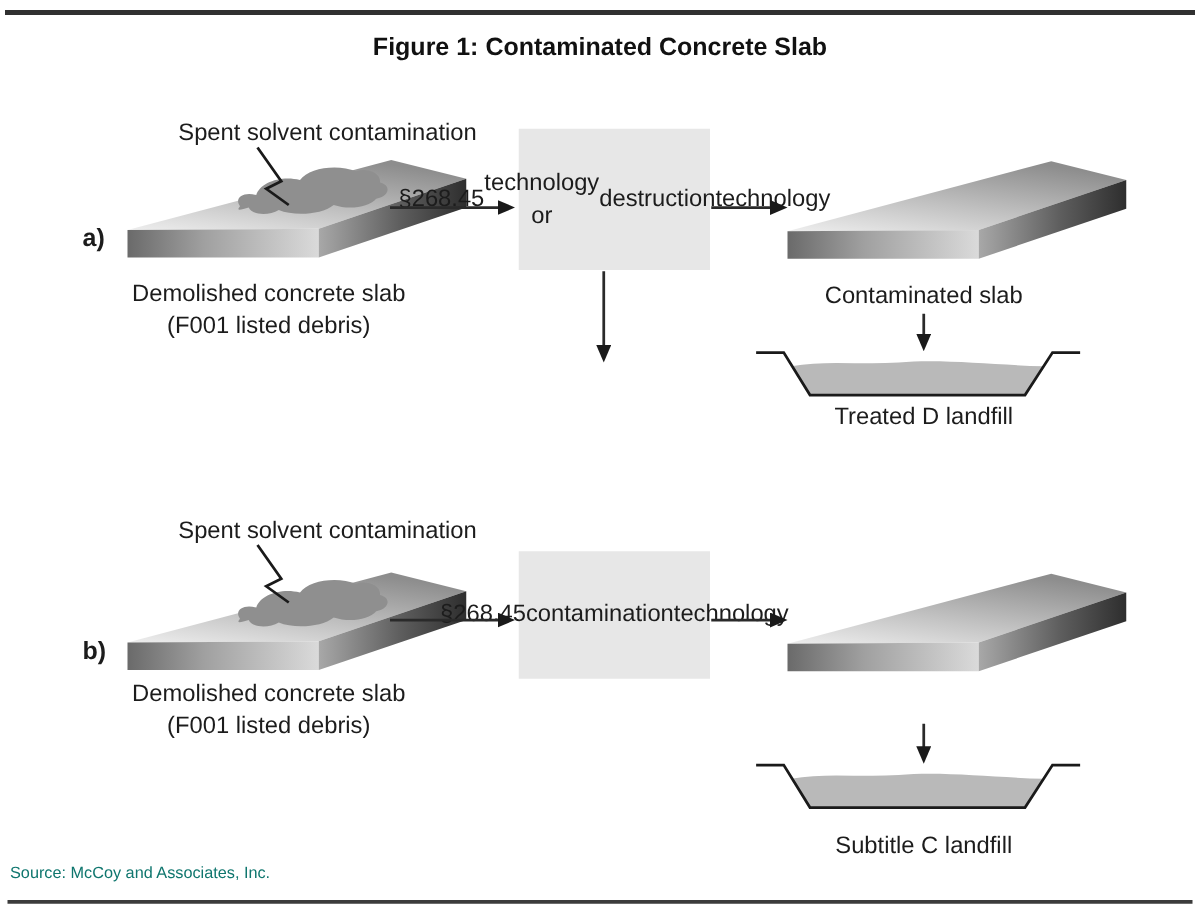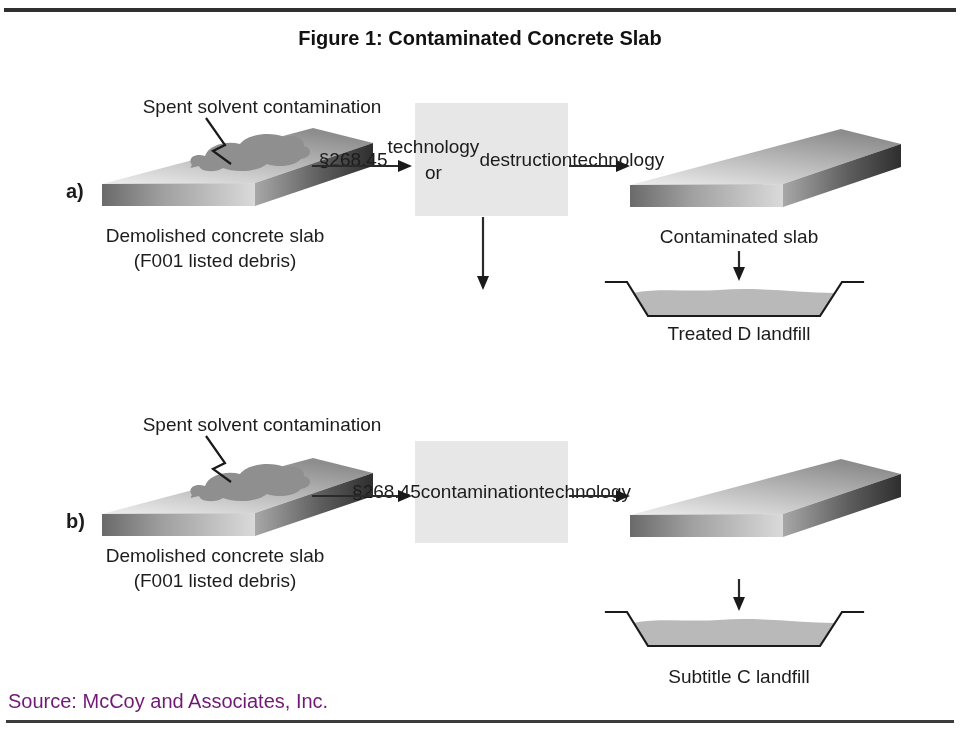--- a/index.html
+++ b/index.html
@@ -7,21 +7,21 @@
         font-family:"Liberation Sans","DejaVu Sans",sans-serif;color:#1c1c1c;}
   .abs{position:absolute;}
   .rule{position:absolute;background:#303030;}
   .title{left:0;top:25px;width:960px;text-align:center;font-weight:bold;
          font-size:20px;line-height:27px;color:#111;}
   .lbl{font-size:19px;line-height:25px;text-align:center;}
   .part-label{font-size:20px;font-weight:bold;}
   .procbox{background:#e7e7e7;display:flex;flex-direction:row;
            justify-content:center;align-items:center;text-align:center;
            font-size:19px;line-height:26px;}
-  .src{font-size:20px;color:#701a75;}
+  .src{font-size:13px;color:#0f766e;}
   svg{display:block;}
 </style>
 </head>
 <body>
 
 <div id="page">
 
   <svg width="0" height="0" aria-hidden="true">
     <defs>
       <linearGradient id="topGrad" x1="0%" y1="100%" x2="68%" y2="0%">

